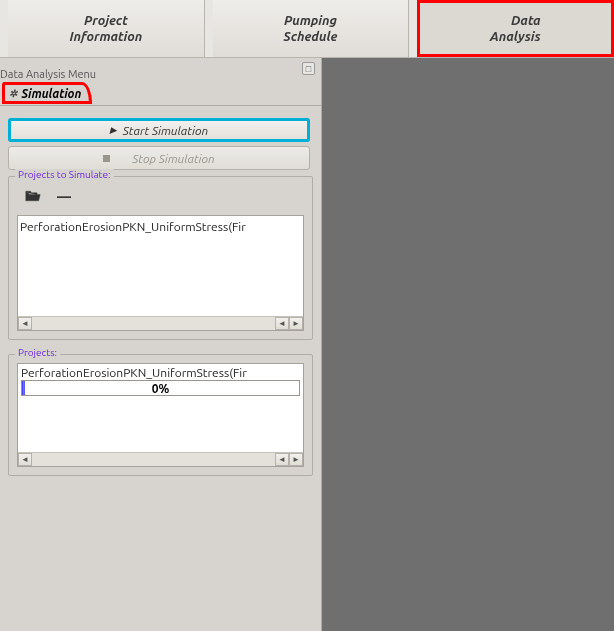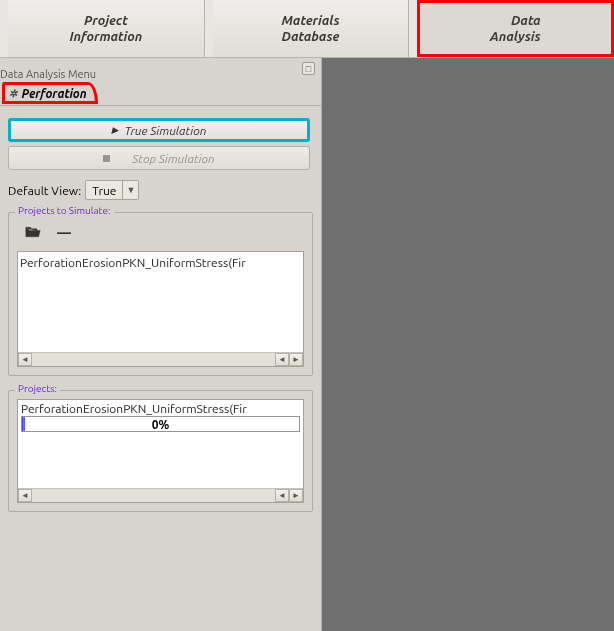--- a/index.html
+++ b/index.html
@@ -227,55 +227,48 @@
 .prog-fill {
   position:absolute;left:0;top:0;bottom:0;width:3px;
   background: repeating-linear-gradient(90deg,#2a2aff,#8a8aff 2px,#2a2aff 3px);
 }
 </style>
 </head>
 <body>
 
 <div class="tabs">
   <div class="tab">Project<br>Information</div>
-  <div class="tab">Materials<br>Database</div>
+  <div class="tab">Pumping<br>Schedule</div>
   <div class="tab active red-box">Data<br>Analysis</div>
 </div>
 
 <div class="left-panel">
   <div class="menu-title-row">
     <span>Data Analysis Menu</span>
     <span class="close-icon">□</span>
   </div>
 
   <div class="sim-tabrow">
     <div class="sim-tab red-box">
       <span class="gear">✲</span>
-      <span>Perforation</span>
+      <span>Simulation</span>
     </div>
     <div class="sim-hr"></div>
   </div>
 
   <div class="panel-body">
     <div class="wide-btn cyan-box">
       <span class="tri">▶</span>
-      <span>True Simulation</span>
+      <span>Start Simulation</span>
     </div>
     <div class="wide-btn disabled">
       <span class="sq"></span>
       <span>Stop Simulation</span>
     </div>
 
-    <div class="row-inline">
-      <span>Default View:</span>
-      <div class="select-box">
-        <span class="val">True</span>
-        <span class="dd">▼</span>
-      </div>
-    </div>
 
     <div class="fieldset">
       <span class="legend">Projects to Simulate:</span>
       <div class="icon-row">
         <span class="folder-icon">
           <svg viewBox="0 0 20 14">
               <path d="M1 3 L1 13 L17 13 L19 5 L5 5 L4 3 Z M1 3 L1 1 L7 1 L8 3 L15 3 L15 5" fill="#333" stroke="#333" stroke-width="0.5"></path>
             </svg>
         </span>
         <span class="minus-icon">—</span>

